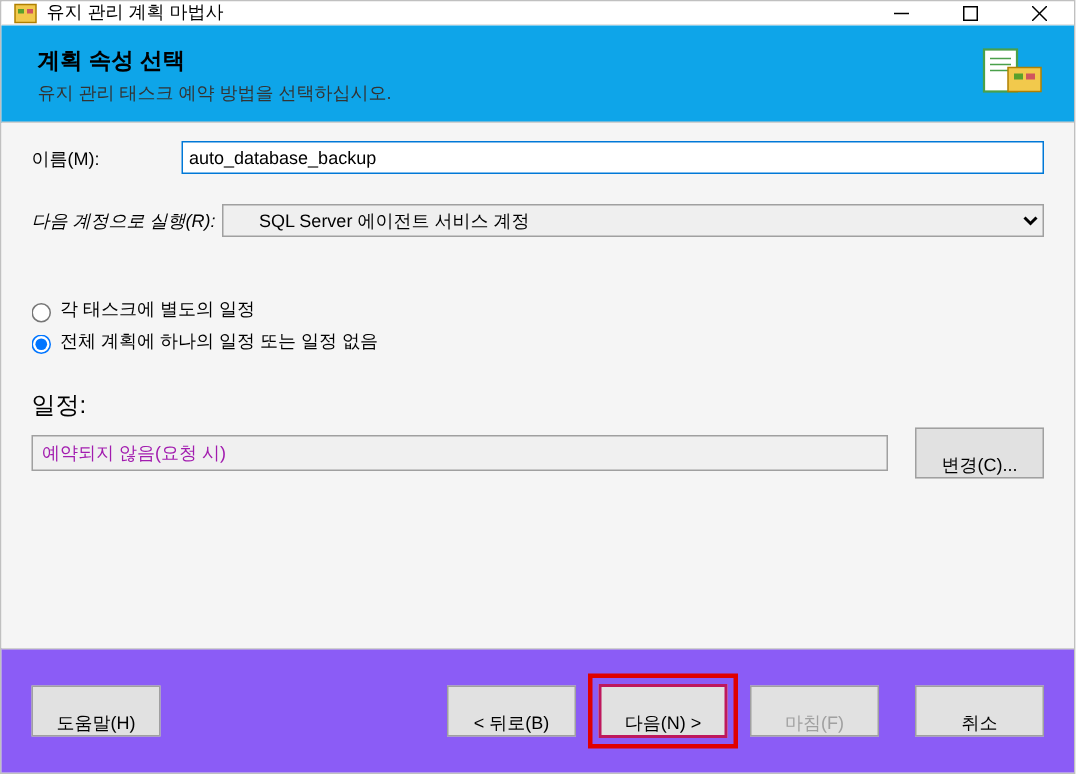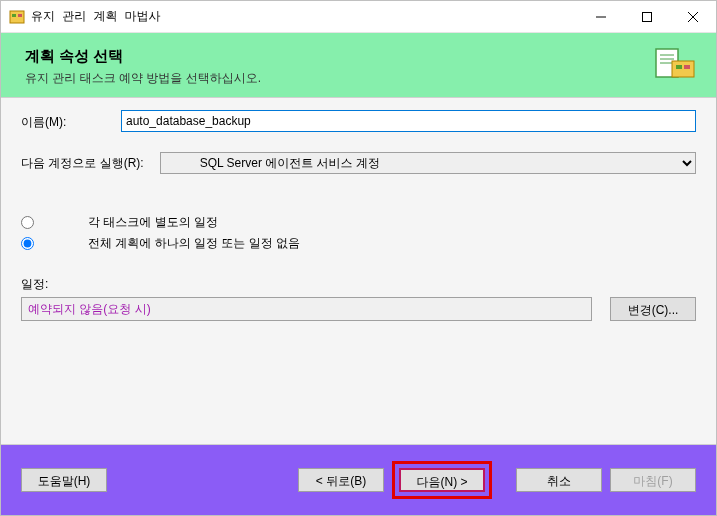--- a/index.html
+++ b/index.html
@@ -13,47 +13,46 @@
     }
     .window {
       background: #ffffff;
       width: 717px;
       height: 516px;
       border: 1px solid #c0c0c0;
       display: flex;
       flex-direction: column;
     }
     .titlebar {
-      height: 32px;
+      height: 16px;
       background: #ffffff;
       display: flex;
       align-items: center;
       padding-left: 8px;
       border-bottom: 1px solid #e5e5e5;
-      font-family: Liberation Mono, monospace;
     }
     .titlebar-icon {
       width: 16px; height: 16px;
       margin-right: 6px;
       display: inline-flex;
       align-items: center;
       justify-content: center;
     }
     .titlebar-title { flex: 1; font-size: 12px; color: #000; }
     .titlebar-buttons { display: flex; }
     .titlebar-btn {
       width: 46px; height: 30px;
       display: flex; align-items: center; justify-content: center;
       color: #000;
     }
     .titlebar-btn svg { width: 10px; height: 10px; }
     
     .header-section {
       padding: 14px 18px 10px 24px;
-      background: #86efac;
+      background: #0ea5e9;
       border-bottom: 1px solid #d0d0d0;
       display: flex;
       align-items: flex-start;
       justify-content: space-between;
       gap: 31px;
     }
     .header-text h2 {
       font-size: 15px;
       font-weight: bold;
       margin-bottom: 4px;
@@ -123,69 +122,69 @@
       color: #808080;
     }
     
     .runas-row {
       display: flex;
       align-items: center;
       margin-top: 20px;
     }
     .runas-label {
       font-size: 12px;
-      margin-right: 12px;
+      margin-right: 0;
+      font-style: italic;
     }
     .runas-select-wrap {
       flex: 1;
       position: relative;
     }
     .runas-select-actual {
       width: 100%;
       height: 22px;
       border: 1px solid #a0a0a0;
       background: #efefef;
       font-family: inherit;
       font-size: 12px;
-      padding-left: 35px;
+      padding-left: 20px;
     }
     
     .radio-group {
       margin-top: 40px;
     }
     .radio-row {
       display: flex;
-      align-items: center;
+      align-items: flex-end;
       margin-bottom: 4px;
-      gap: 48px;
     }
     .radio-row input { margin-right: 6px; }
     
     .schedule-section { margin-top: 24px; }
-    .schedule-label { font-size: 12px; margin-bottom: 4px; display: block; }
+    .schedule-label { font-size: 16px; margin-bottom: 4px; display: block; }
     .schedule-row { display: flex; gap: 18px; align-items: center; }
     .schedule-input {
       flex: 1;
       height: 24px;
       border: 1px solid #a0a0a0;
       background: #f0f0f0;
       padding: 2px 6px;
       font-family: inherit;
       font-size: 12px;
       color: #a21caf;
     }
     .btn {
       height: 24px;
       min-width: 86px;
       border: 1px solid #a0a0a0;
       background: #e1e1e1;
       font-family: inherit;
       font-size: 12px;
       cursor: pointer;
-      padding: 4px 10px;
+      padding: 16px 10px;
     }
     
     .footer {
       border-top: 1px solid #d0d0d0;
       padding: 16px 20px;
       display: flex;
       align-items: center;
       background: #8b5cf6;
     }
     .footer-left { }
@@ -295,17 +294,17 @@
   <div class="footer">
     <div class="footer-left">
       <button class="btn">도움말(H)</button>
     </div>
     <div class="footer-spacer"></div>
     <div class="footer-buttons">
       <button class="btn">&lt; 뒤로(B)</button>
       <span class="btn-next-wrap">
         <button class="btn btn-next">다음(N) &gt;</button>
       </span>
+      <button class="btn btn-disabled" disabled="">마침(F)</button>
       <button class="btn" style="margin-left:16px;">취소</button>
-      <button class="btn btn-disabled" disabled="">마침(F)</button>
     </div>
   </div>
 </div>
 
 </body></html>

